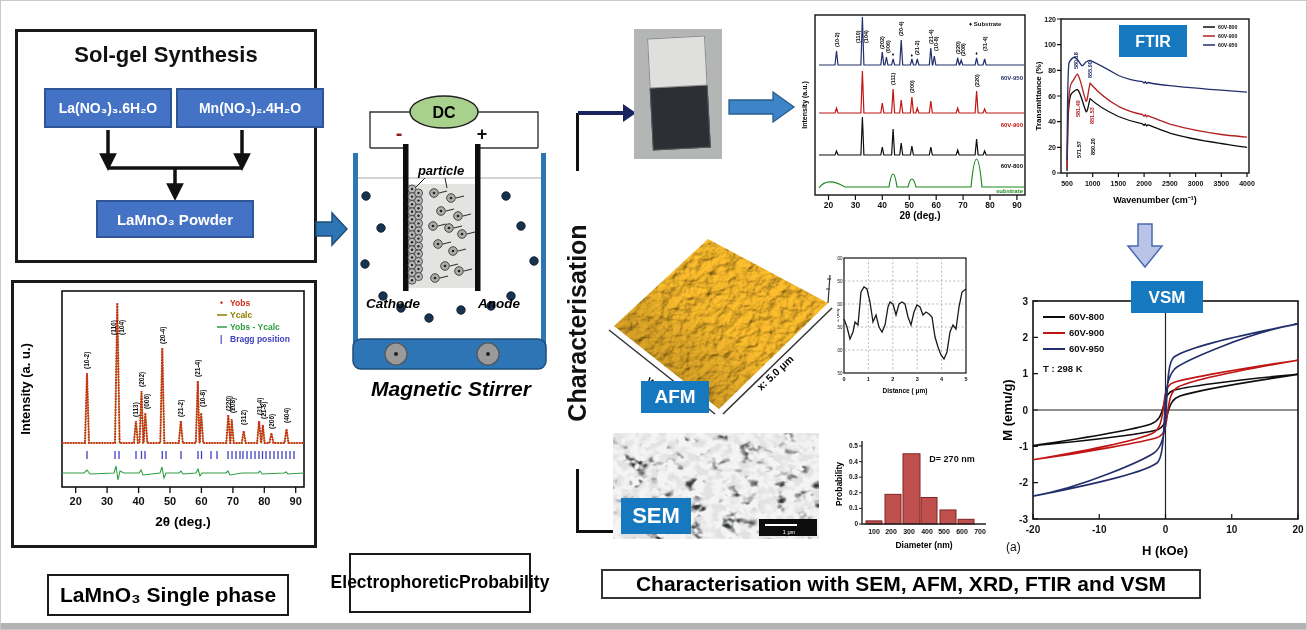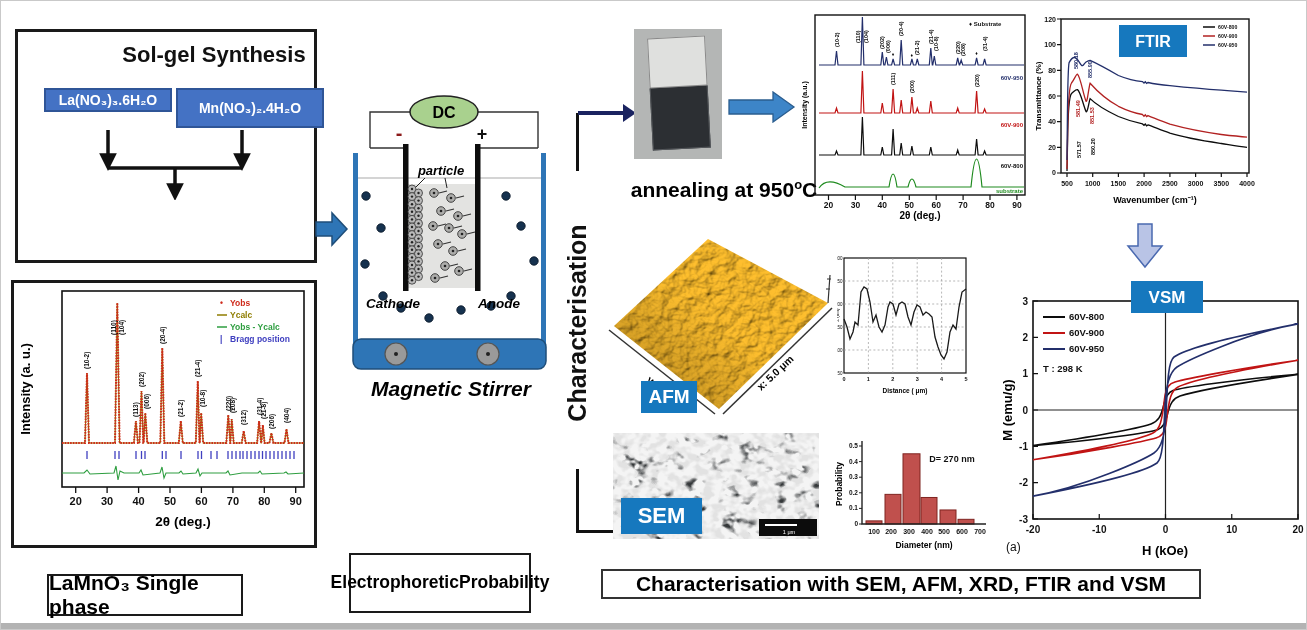--- a/index.html
+++ b/index.html
@@ -18,34 +18,35 @@
   .gridd{stroke:#999;stroke-width:0.7;stroke-dasharray:2,2.2;fill:none;}
   .frame{fill:none;stroke:#111;}
   .vline{background:#111;}
 </style>
 </head>
 <body>
 
 <div id="canvas">
 
   <div class="abs box" style="left:14px;top:28px;width:302px;height:234px;">
-    <div class="abs bold" style="left:0;top:10px;width:100%;text-align:center;font-size:22px;margin-left:48px;">Sol-gel Synthesis</div>
-    <div class="abs bluebox" style="left:26px;top:56px;width:128px;height:24px;font-size:14px;">La(NO₃)₃.6H₂O</div>
+    <div class="abs bold" style="left:0;top:10px;width:100%;text-align:center;font-size:22px;">Sol-gel Synthesis</div>
+    <div class="abs bluebox" style="left:26px;top:56px;width:128px;height:40px;font-size:14px;">La(NO₃)₃.6H₂O</div>
     <div class="abs bluebox" style="left:158px;top:56px;width:148px;height:40px;font-size:14px;">Mn(NO₃)₂.4H₂O</div>
     <svg class="abs" style="left:0;top:96px;" width="296" height="72">
       <g stroke="#111" stroke-width="3.5" fill="#111">
         <line x1="90" y1="2" x2="90" y2="28"></line>
           <polygon points="84,27 96,27 90,39"></polygon>
         <line x1="224" y1="2" x2="224" y2="28"></line>
           <polygon points="218,27 230,27 224,39"></polygon>
         <line x1="90" y1="40" x2="224" y2="40"></line>
         <line x1="157" y1="40" x2="157" y2="58"></line>
           <polygon points="151,57 163,57 157,69"></polygon>
       </g>
     </svg>
+    <div class="abs bluebox" style="left:78px;top:168px;width:158px;height:38px;font-size:15px;">LaMnO₃ Powder</div>
   </div>
 
   <svg class="abs" style="left:314px;top:210px;" width="34" height="36">
     <polygon points="1,11 17,11 17,2 32,18 17,34 17,25 1,25" fill="#2e75b6" stroke="#1f4e79" stroke-width="1.5"></polygon>
   </svg>
 
   <div class="abs box" style="left:10px;top:279px;width:306px;height:268px;">
     <svg width="300" height="262">
       <rect x="48" y="8" width="242" height="196" class="frame" stroke-width="1.6"></rect>
       <path d="M48,160 L71,160 L73,90 L75,160 L101,160 L103.3,20 L105.6,160 L119.9,160 L121.9,138 L123.9,160 L125.5,160 L127.5,108 L129.3,160 L129.6,160 L131.3,130 L133.3,160 L146.3,160 L148.3,65 L150.3,160 L164.8,160 L166.8,138 L168.8,160 L181.8,160 L183.8,98 L185.5,160 L185.7,160 L187.2,130 L189.2,160 L212.3,160 L214.3,132 L216.2,160 L216.4,160 L217.7,136 L219.7,160 L227.7,160 L229.7,148 L231.7,160 L243.1,160 L245.1,138 L247.1,160 L247.3,160 L248.8,142 L250.6,160 L255.4,160 L257.4,150 L259.4,160 L270.5,160 L272.5,146 L274.5,160 L290,160" fill="none" stroke="#8f7d00" stroke-width="1.1"></path>
@@ -90,21 +91,21 @@
         <text x="187.4" y="222">60</text>
           <text x="218.9" y="222">70</text>
         <text x="250.3" y="222">80</text>
           <text x="281.7" y="222">90</text>
       </g>
       <text x="169" y="243" font-size="13.5" font-weight="700" text-anchor="middle">2θ (deg.)</text>
       <text x="16" y="106" font-size="13" font-weight="700" text-anchor="middle" transform="rotate(-90 16 106)">Intensity (a. u.)</text>
     </svg>
   </div>
 
-  <div class="abs box ctr" style="left:46px;top:573px;width:196px;height:42px;border-width:2.5px;font-size:21px;font-weight:700;">LaMnO₃ Single phase</div>
+  <div class="abs box ctr" style="left:46px;top:573px;width:242px;height:42px;border-width:2.5px;font-size:21px;font-weight:700;">LaMnO₃ Single phase</div>
 
   <svg class="abs" style="left:340px;top:55px;" width="220" height="330">
     <g stroke="#333" stroke-width="1.4" fill="none">
       <polyline points="29,92 29,56 197,56 197,92"></polyline>
       <line x1="29" y1="92" x2="64" y2="92"></line>
         <line x1="197" y1="92" x2="139" y2="92"></line>
     </g>
     <ellipse cx="103" cy="56" rx="34" ry="16" fill="#a9d18e" stroke="#222" stroke-width="1.5"></ellipse>
     <text x="103" y="62" font-size="16" font-weight="700" text-anchor="middle">DC</text>
     <text x="58" y="84" font-size="20" font-weight="700" fill="#8b1a1a" text-anchor="middle">-</text>
@@ -245,23 +246,20 @@
   <div class="abs" style="left:575px;top:529px;width:40px;height:3px;background:#111;"></div>
   <div class="abs" style="left:577px;top:110px;width:46px;height:4px;background:#1a2360;"></div>
   <div class="abs" style="left:622px;top:103px;width:0;height:0;border-left:13px solid #1a2360;border-top:9px solid transparent;border-bottom:9px solid transparent;"></div>
 
   <div class="abs" style="left:633px;top:28px;width:88px;height:130px;background:#b4b6b5;">
     <div class="abs" style="left:16px;top:8px;width:58px;height:114px;transform:rotate(-3deg);">
       <div style="width:100%;height:50px;background:#dfe0de;border:1px solid #8a8a8a;box-sizing:border-box;"></div>
       <div style="width:100%;height:62px;background:#2c2f33;border:1px solid #55585c;border-top:none;box-sizing:border-box;"></div>
     </div>
   </div>
-  <div class="abs" style="left:618px;top:176px;width:210px;text-align:center;font-size:21px;font-weight:700;">
-    <span>annealing at 950</span><sup style="font-size:13px;">o</sup><span>C</span>
-  </div>
 
   <svg class="abs" style="left:727px;top:90px;" width="68" height="32">
     <polygon points="1,9 45,9 45,1 66,16 45,31 45,23 1,23" fill="#3d85c8" stroke="#2a5d8f" stroke-width="1.3"></polygon>
   </svg>
 
   <svg class="abs" style="left:798px;top:6px;" width="238" height="214">
     <rect x="16" y="8" width="210" height="180" class="frame" stroke-width="1.4"></rect>
     <path d="M20,58 L36,58 L37.5,44 L39,58 L61.9,58 L63.4,10 L64.9,58 L81.8,58 L83.3,45 L84.8,58 L85.9,58 L87.4,50 L88.9,58 L92.6,58 L94.1,52 L95.6,58 L100.7,58 L102.2,33 L103.7,58 L111.4,58 L112.9,52 L114.4,58 L116.8,58 L118.3,52 L119.8,58 L130.3,58 L131.8,41 L133.3,58 L133.8,58 L135.3,49 L136.8,58 L157.2,58 L158.7,51 L160.2,58 L160.7,58 L162.2,53 L163.7,58 L176.1,58 L177.6,51 L179.1,58 L184.1,58 L185.6,52 L187.1,58 L225,58" fill="none" stroke="#232f6b" stroke-width="1.2"></path>
     <path d="M20,106 L36,106 L37.5,101 L39,106 L61.9,106 L63.4,64 L64.9,106 L81.8,106 L83.3,96 L84.8,106 L92.6,106 L94.1,82 L95.6,106 L100.7,106 L102.2,93 L103.7,106 L111.4,106 L112.9,90 L114.4,106 L116.8,106 L118.3,101 L119.8,106 L130.3,106 L131.8,94 L133.3,106 L157.2,106 L158.7,101 L160.2,106 L176.1,106 L177.6,84 L179.1,106 L184.1,106 L185.6,102 L187.1,106 L225,106" fill="none" stroke="#c11414" stroke-width="1.2"></path>
     <path d="M20,148 L36,148 L37.5,144 L39,148 L61.9,148 L63.4,110 L64.9,148 L81.8,148 L83.3,140 L84.8,148 L92.6,148 L94.1,122 L95.6,148 L100.7,148 L102.2,136 L103.7,148 L111.4,148 L112.9,139 L114.4,148 L130.3,148 L131.8,140 L133.3,148 L157.2,148 L158.7,143 L160.2,148 L176.1,148 L177.6,132 L179.1,148 L184.1,148 L185.6,144 L187.1,148 L225,148" fill="none" stroke="#0d0d0d" stroke-width="1.2"></path>
@@ -377,21 +375,21 @@
       </linearGradient>
     </defs>
     <polygon points="15,97 109,10 229,74 120,180" fill="#d49a1e" filter="url(#afmF)"></polygon>
     <polygon points="15,97 109,10 229,74 120,180" fill="url(#afmShade)"></polygon>
     <line x1="10" y1="101" x2="116" y2="185" stroke="#333" stroke-width="1.5"></line>
     <line x1="124" y1="185" x2="233" y2="79" stroke="#333" stroke-width="1.5"></line>
     <path d="M229,74 L231,46 M227,60 l4,0 M228,50 l4,0" stroke="#333" stroke-width="1.2" fill="none"></path>
     <text x="47" y="152" font-size="10.5" font-weight="700" transform="rotate(39 47 152)">y: 5.0 μm</text>
     <text x="162" y="162" font-size="10.5" font-weight="700" transform="rotate(-43 162 162)">x: 5.0 μm</text>
   </svg>
-  <div class="abs labelbox" style="left:640px;top:380px;width:56px;height:32px;font-size:19px;">AFM</div>
+  <div class="abs labelbox" style="left:640px;top:380px;width:68px;height:32px;font-size:19px;">AFM</div>
 
   <svg class="abs" style="left:836px;top:246px;" width="137" height="158">
     <rect x="7" y="11" width="122" height="115" class="frame" stroke-width="1.2"></rect>
     <path class="gridd" d="M7,34H129 M7,57H129 M7,80H129 M7,103H129 M31.4,11V126 M55.8,11V126 M80.2,11V126 M104.6,11V126"></path>
     <path d="M7,72 L10,80 L13,92 L16,85 L18,75 L21,78 L24,45 L27,40 L30,42 L33,55 L36,75 L39,68 L42,80 L45,85 L48,78 L51,60 L53,55 L56,57 L59,68 L62,57 L65,55 L68,57 L71,70 L74,78 L77,65 L80,58 L83,60 L86,68 L89,65 L92,67 L95,70 L98,90 L101,100 L104,108 L107,112 L110,105 L113,85 L116,78 L119,82 L122,60 L125,45 L129,42" fill="none" stroke="#1a1a1a" stroke-width="1.3"></path>
     <g font-size="4.5" fill="#111" text-anchor="end">
       <text x="5.5" y="13">300</text>
         <text x="5.5" y="36">250</text>
       <text x="5.5" y="59">200</text>
         <text x="5.5" y="82">150</text>
@@ -423,21 +421,21 @@
         <feComposite in2="SourceGraphic" operator="in"></feComposite>
       </filter>
     </defs>
     <rect x="0" y="0" width="206" height="106" fill="#35383a"></rect>
     <rect x="0" y="0" width="206" height="106" fill="#fff" filter="url(#semF)"></rect>
     <rect x="0" y="0" width="206" height="106" fill="#fff" filter="url(#semF2)"></rect>
     <rect x="146" y="86" width="58" height="17" fill="#0c0c0c"></rect>
     <line x1="152" y1="92" x2="184" y2="92" stroke="#fff" stroke-width="2"></line>
     <text x="176" y="101" font-size="5.5" fill="#fff" text-anchor="middle">1 μm</text>
   </svg>
-  <div class="abs labelbox" style="left:620px;top:497px;width:81px;height:36px;font-size:22px;">SEM</div>
+  <div class="abs labelbox" style="left:620px;top:497px;width:70px;height:36px;font-size:22px;">SEM</div>
 
   <svg class="abs" style="left:833px;top:428px;" width="160" height="130">
     <g id="hist-bars">
         <rect x="32" y="91.88" width="16" height="3.12" class="hbar"></rect>
         <rect x="51" y="65.36" width="16" height="29.64" class="hbar"></rect>
         <rect x="69" y="24.799999999999997" width="17" height="70.2" class="hbar"></rect>
         <rect x="87" y="68.47999999999999" width="16" height="26.520000000000003" class="hbar"></rect>
         <rect x="106" y="80.96000000000001" width="16" height="14.04" class="hbar"></rect>
         <rect x="124" y="90.32" width="16" height="4.68" class="hbar"></rect>
       </g>

